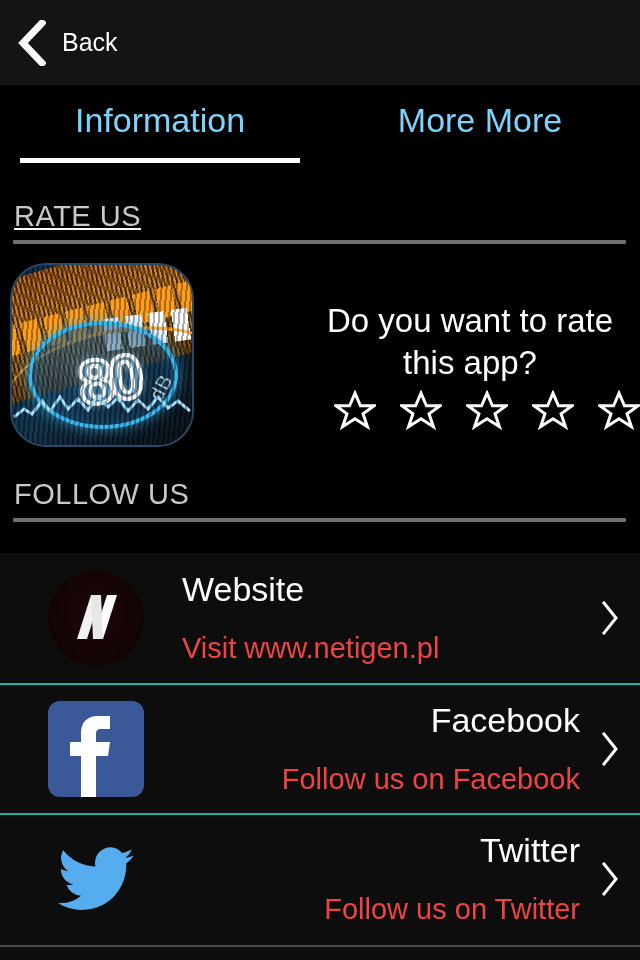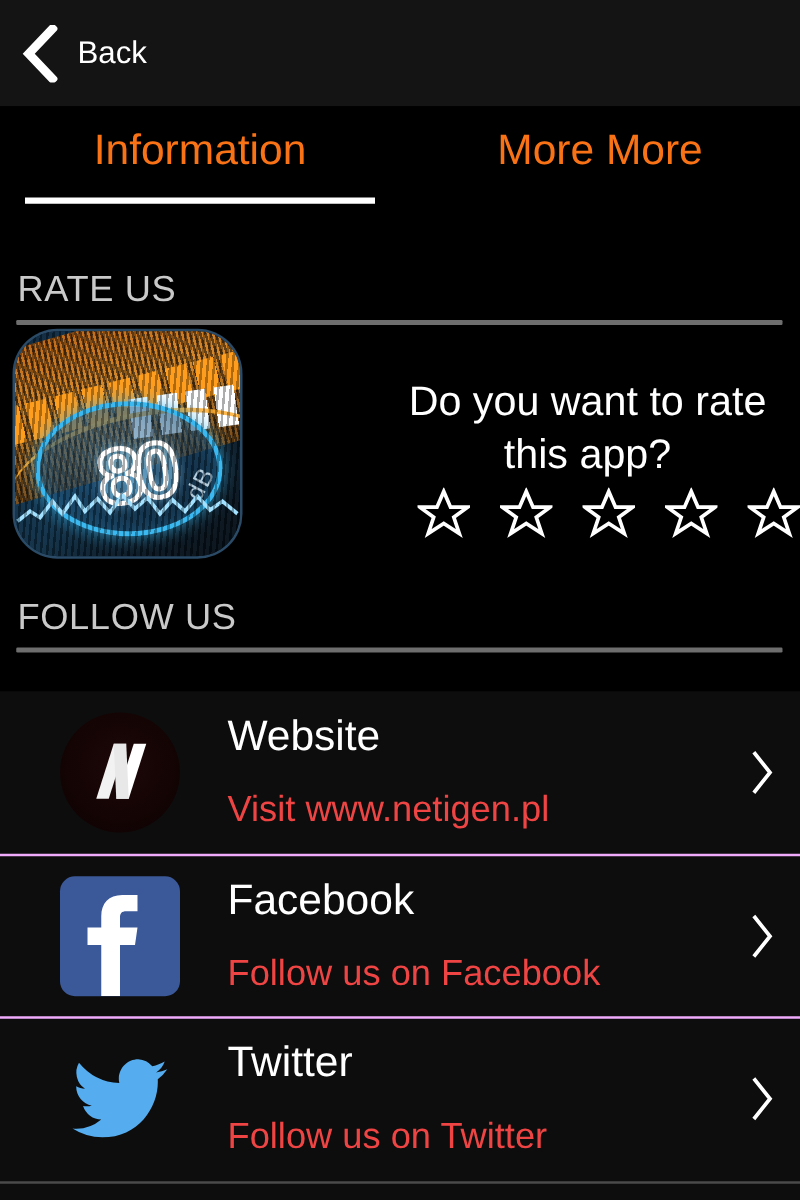--- a/index.html
+++ b/index.html
@@ -25,21 +25,21 @@
 
   
   .tabbar{
     position:absolute; left:0; top:85px; width:640px; height:92px;
     background:#000; display:flex;
   }
   .tab{
     flex:1 1 50%; display:flex; flex-direction:column; align-items:center;
     justify-content:flex-start; padding-top:17px; cursor:pointer; position:relative;
   }
-  .tab-label{ font-size:34px; color:#f97316; line-height:1.1; white-space:nowrap; }
+  .tab-label{ font-size:34px; color:#7dd3fc; line-height:1.1; white-space:nowrap; }
   .tab-underline{
     position:absolute; top:73px; width:280px; height:5px; background:#fff;
   }
 
   
   .section-head{ position:absolute; left:0; width:640px; }
   .section-title{
     font-size:29px; color:#c9c9c9; letter-spacing:0.5px; padding-left:14px;
     line-height:1; font-weight:400;
   }
@@ -132,21 +132,21 @@
 
   
   .list{
     position:absolute; left:0; top:553px; width:640px; bottom:0;
     background:#0d0d0d;
   }
   .row{
     position:relative; height:130px; display:flex; align-items:center;
     cursor:pointer;
   }
-  .row + .row{ border-top:2px solid #f0abfc; }
+  .row + .row{ border-top:2px solid #14b8a6;text-align:right; }
   .row-icon{
     width:100px; min-width:100px; height:100px; margin-left:46px;
     display:flex; align-items:center; justify-content:center; flex:none;
   }
   .row-text{ flex:1; padding-left:36px; display:flex; flex-direction:column; gap:25px; }
   .row-title{ font-size:34px; color:#fff; line-height:1.05; }
   .row-sub{ font-size:29px; color:#ef4444; line-height:1.05; }
   .row-chevron{ width:60px; display:flex; align-items:center; justify-content:center; flex:none; }
 
   
@@ -184,21 +184,21 @@
     <div class="tab active">
       <span class="tab-label">Information</span>
       <span class="tab-underline"></span>
     </div>
     <div class="tab inactive">
       <span class="tab-label">More More</span>
 
     </div>
   </div>
 
-  <div class="section-head" style="top:218px;">
+  <div class="section-head" style="top:202px;text-decoration:underline;">
     <div class="section-title">RATE US</div>
     <div class="section-rule"></div>
   </div>
 
   <div class="rate-block">
 
     <div class="app-icon">
       <div class="ic-bg"></div>
       <div class="ic-topband"></div>
       <div class="ic-seg"></div>

